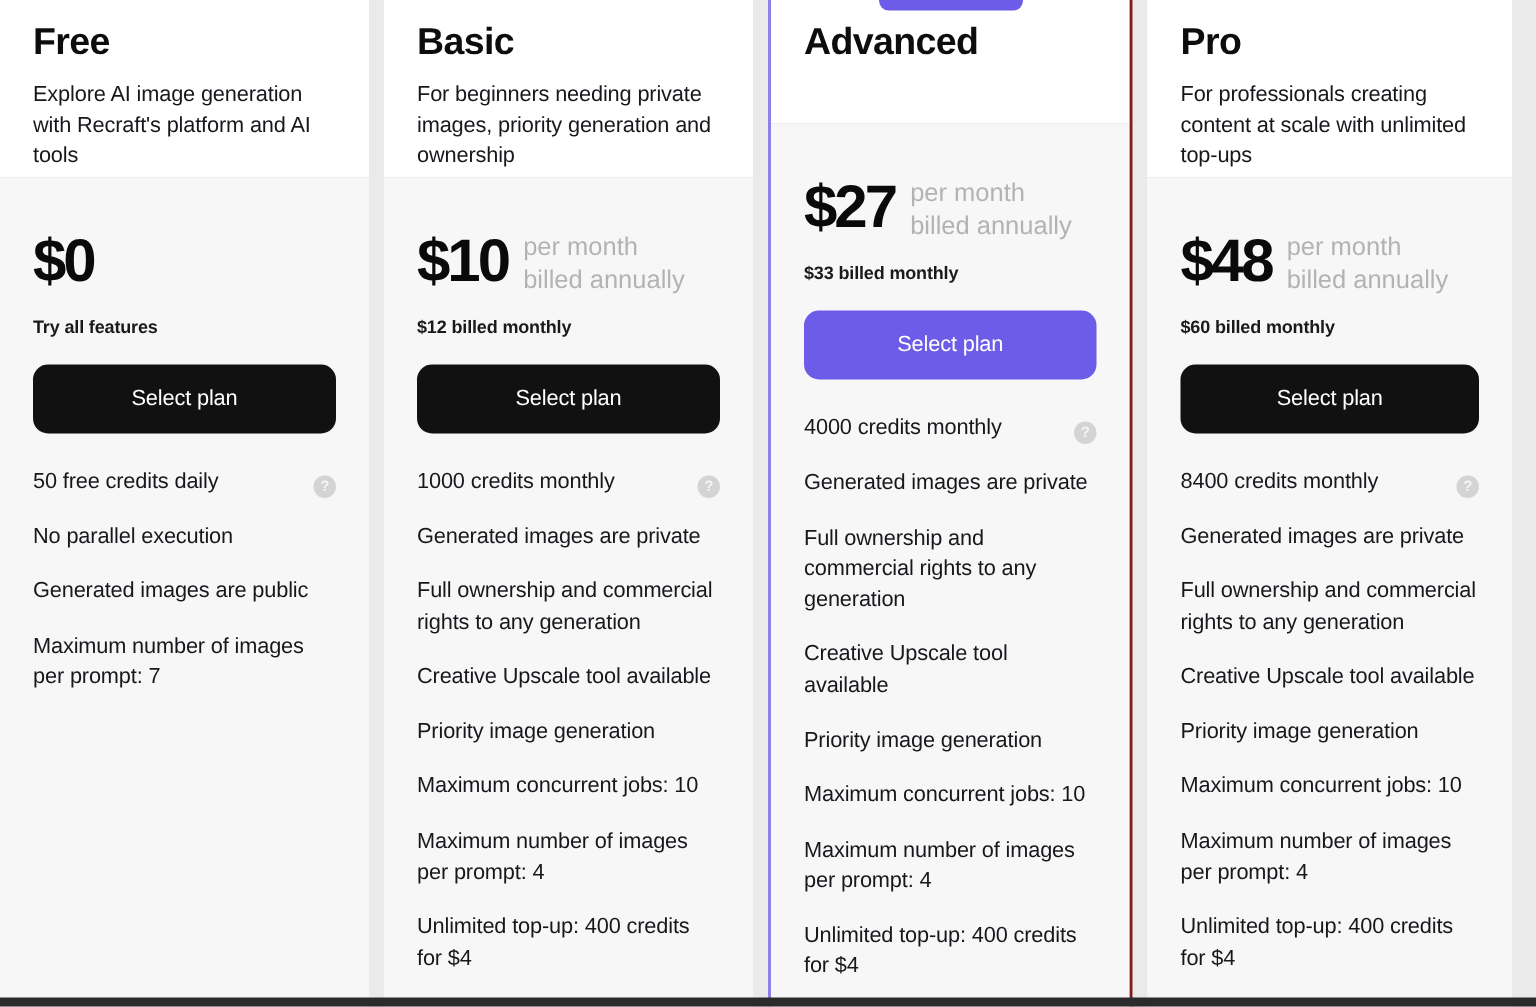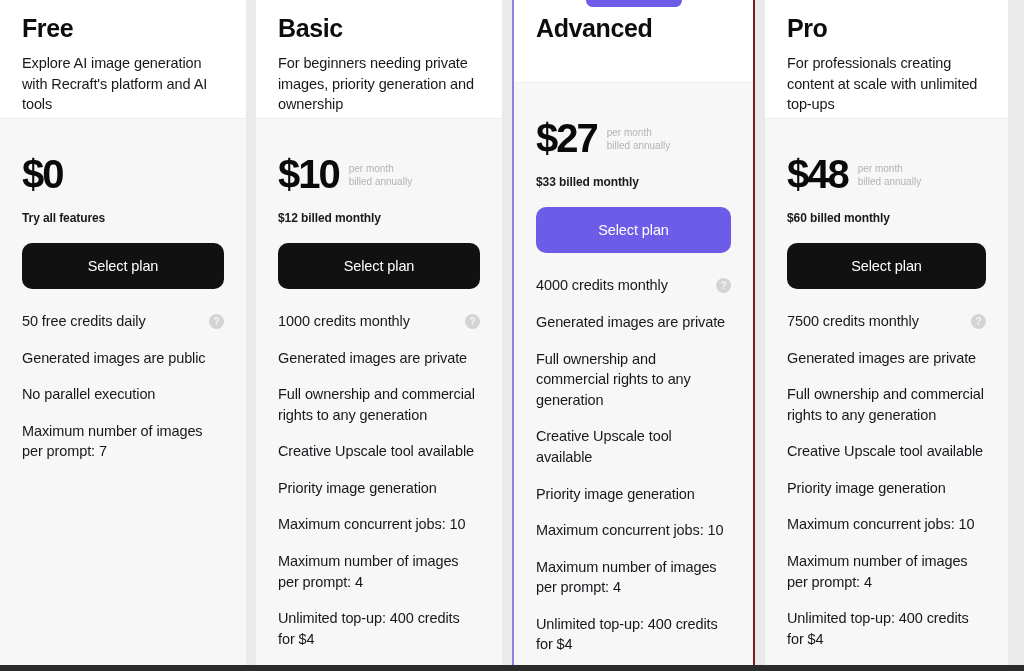--- a/index.html
+++ b/index.html
@@ -98,21 +98,21 @@
     font-size: 40px;
     font-weight: 700;
     color: #0a0a0a;
     letter-spacing: -2px;
     line-height: 1;
   }
 
   .price-meta {
     display: flex;
     flex-direction: column;
-    font-size: 10px;
+    font-size: 17px;
     color: #b3b3b3;
     line-height: 1.28;
     font-weight: 400;
     padding-top: 3px;
   }
 
   .price-note {
     font-size: 12px;
     font-weight: 700;
     color: #1a1a1a;
@@ -140,21 +140,21 @@
   .select-plan-btn.accent { background: #6c5ce7; }
 
   .feature-list {
     list-style: none;
     margin-top: 22px;
   }
 
   .feature-item {
     position: relative;
     display: flex;
-    align-items: flex-start;
+    align-items: flex-end;
     justify-content: space-between;
     gap: 16px;
     font-size: 14.5px;
     color: #16181c;
     line-height: 1.42;
     letter-spacing: -0.1px;
     margin-bottom: 16px;
   }
 
   .feature-text { flex: 1; }
@@ -199,24 +199,24 @@
           <span class="price-amount">$0</span>
         </div>
         <div class="price-note">Try all features</div>
         <button class="select-plan-btn">Select plan</button>
         <ul class="feature-list">
           <li class="feature-item">
             <span class="feature-text">50 free credits daily</span>
             <span class="help-icon">?</span>
           </li>
           <li class="feature-item">
+            <span class="feature-text">No parallel execution</span>
+          </li>
+          <li class="feature-item">
             <span class="feature-text">Generated images are public</span>
-          </li>
-          <li class="feature-item">
-            <span class="feature-text">No parallel execution</span>
           </li>
           <li class="feature-item">
             <span class="feature-text">Maximum number of images per prompt: 7</span>
           </li>
         </ul>
       </div>
     </div>
     <div class="gutter"></div>
     <div class="plan-card">
       <div class="card-head">
@@ -318,21 +318,21 @@
           <span class="price-amount">$48</span>
           <div class="price-meta">
             <span>per month</span>
             <span>billed annually</span>
           </div>
         </div>
         <div class="price-note">$60 billed monthly</div>
         <button class="select-plan-btn">Select plan</button>
         <ul class="feature-list">
           <li class="feature-item">
-            <span class="feature-text">7500 credits monthly</span>
+            <span class="feature-text">8400 credits monthly</span>
             <span class="help-icon">?</span>
           </li>
           <li class="feature-item">
             <span class="feature-text">Generated images are private</span>
           </li>
           <li class="feature-item">
             <span class="feature-text">Full ownership and commercial rights to any generation</span>
           </li>
           <li class="feature-item">
             <span class="feature-text">Creative Upscale tool available</span>

